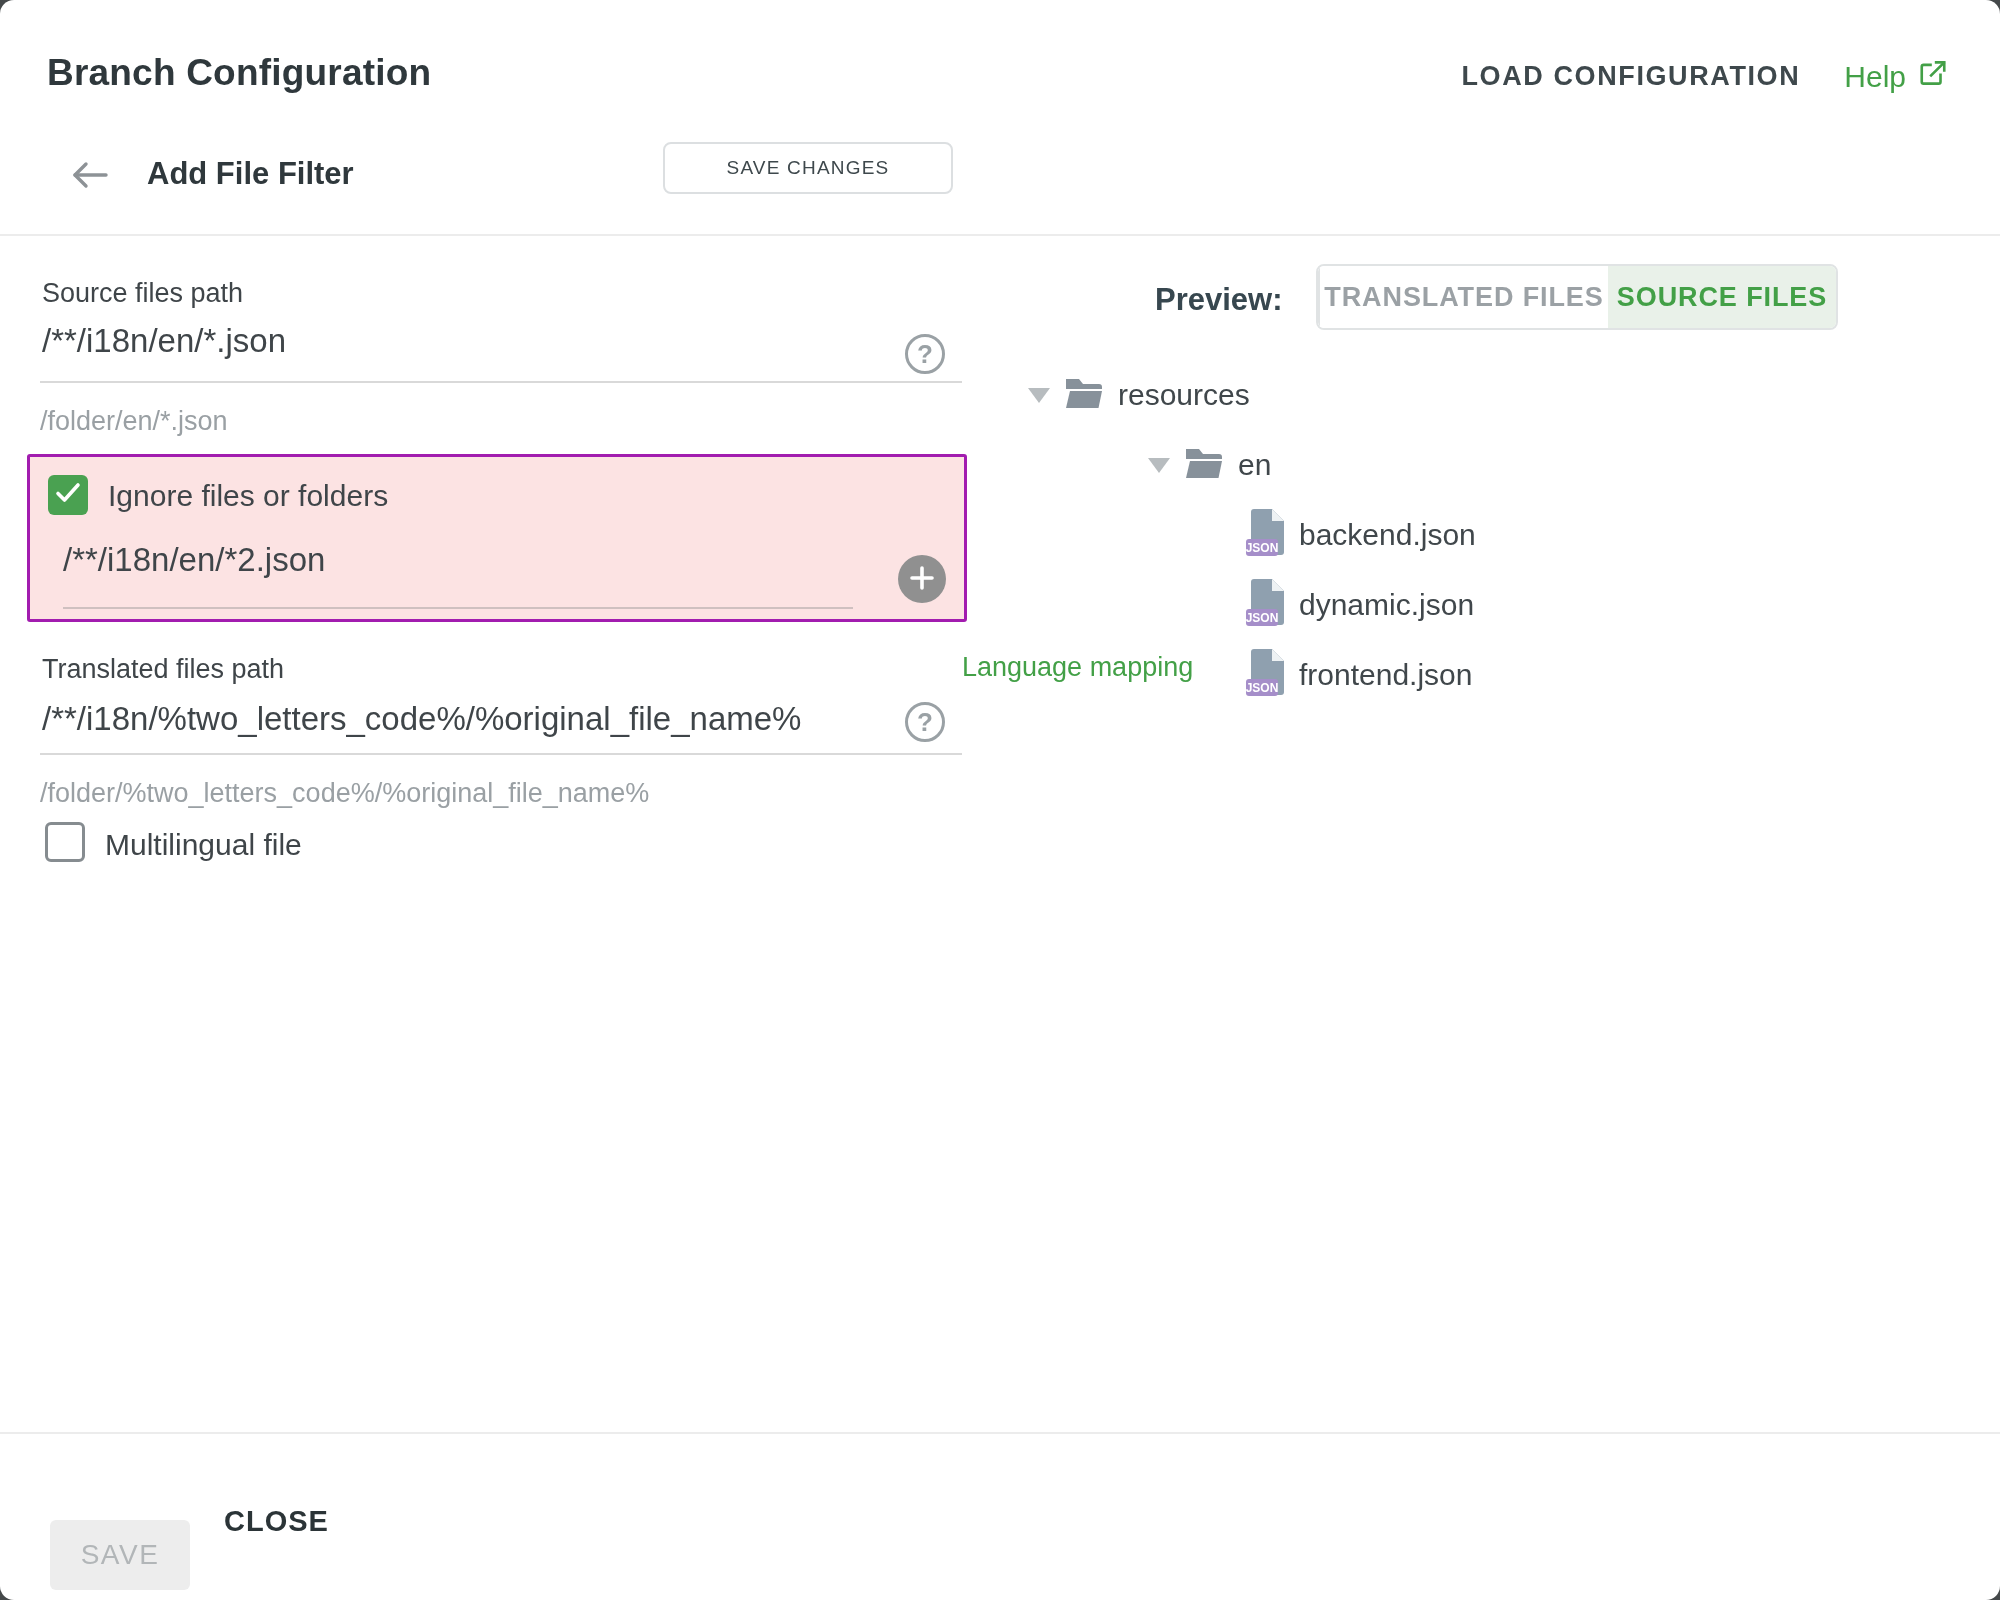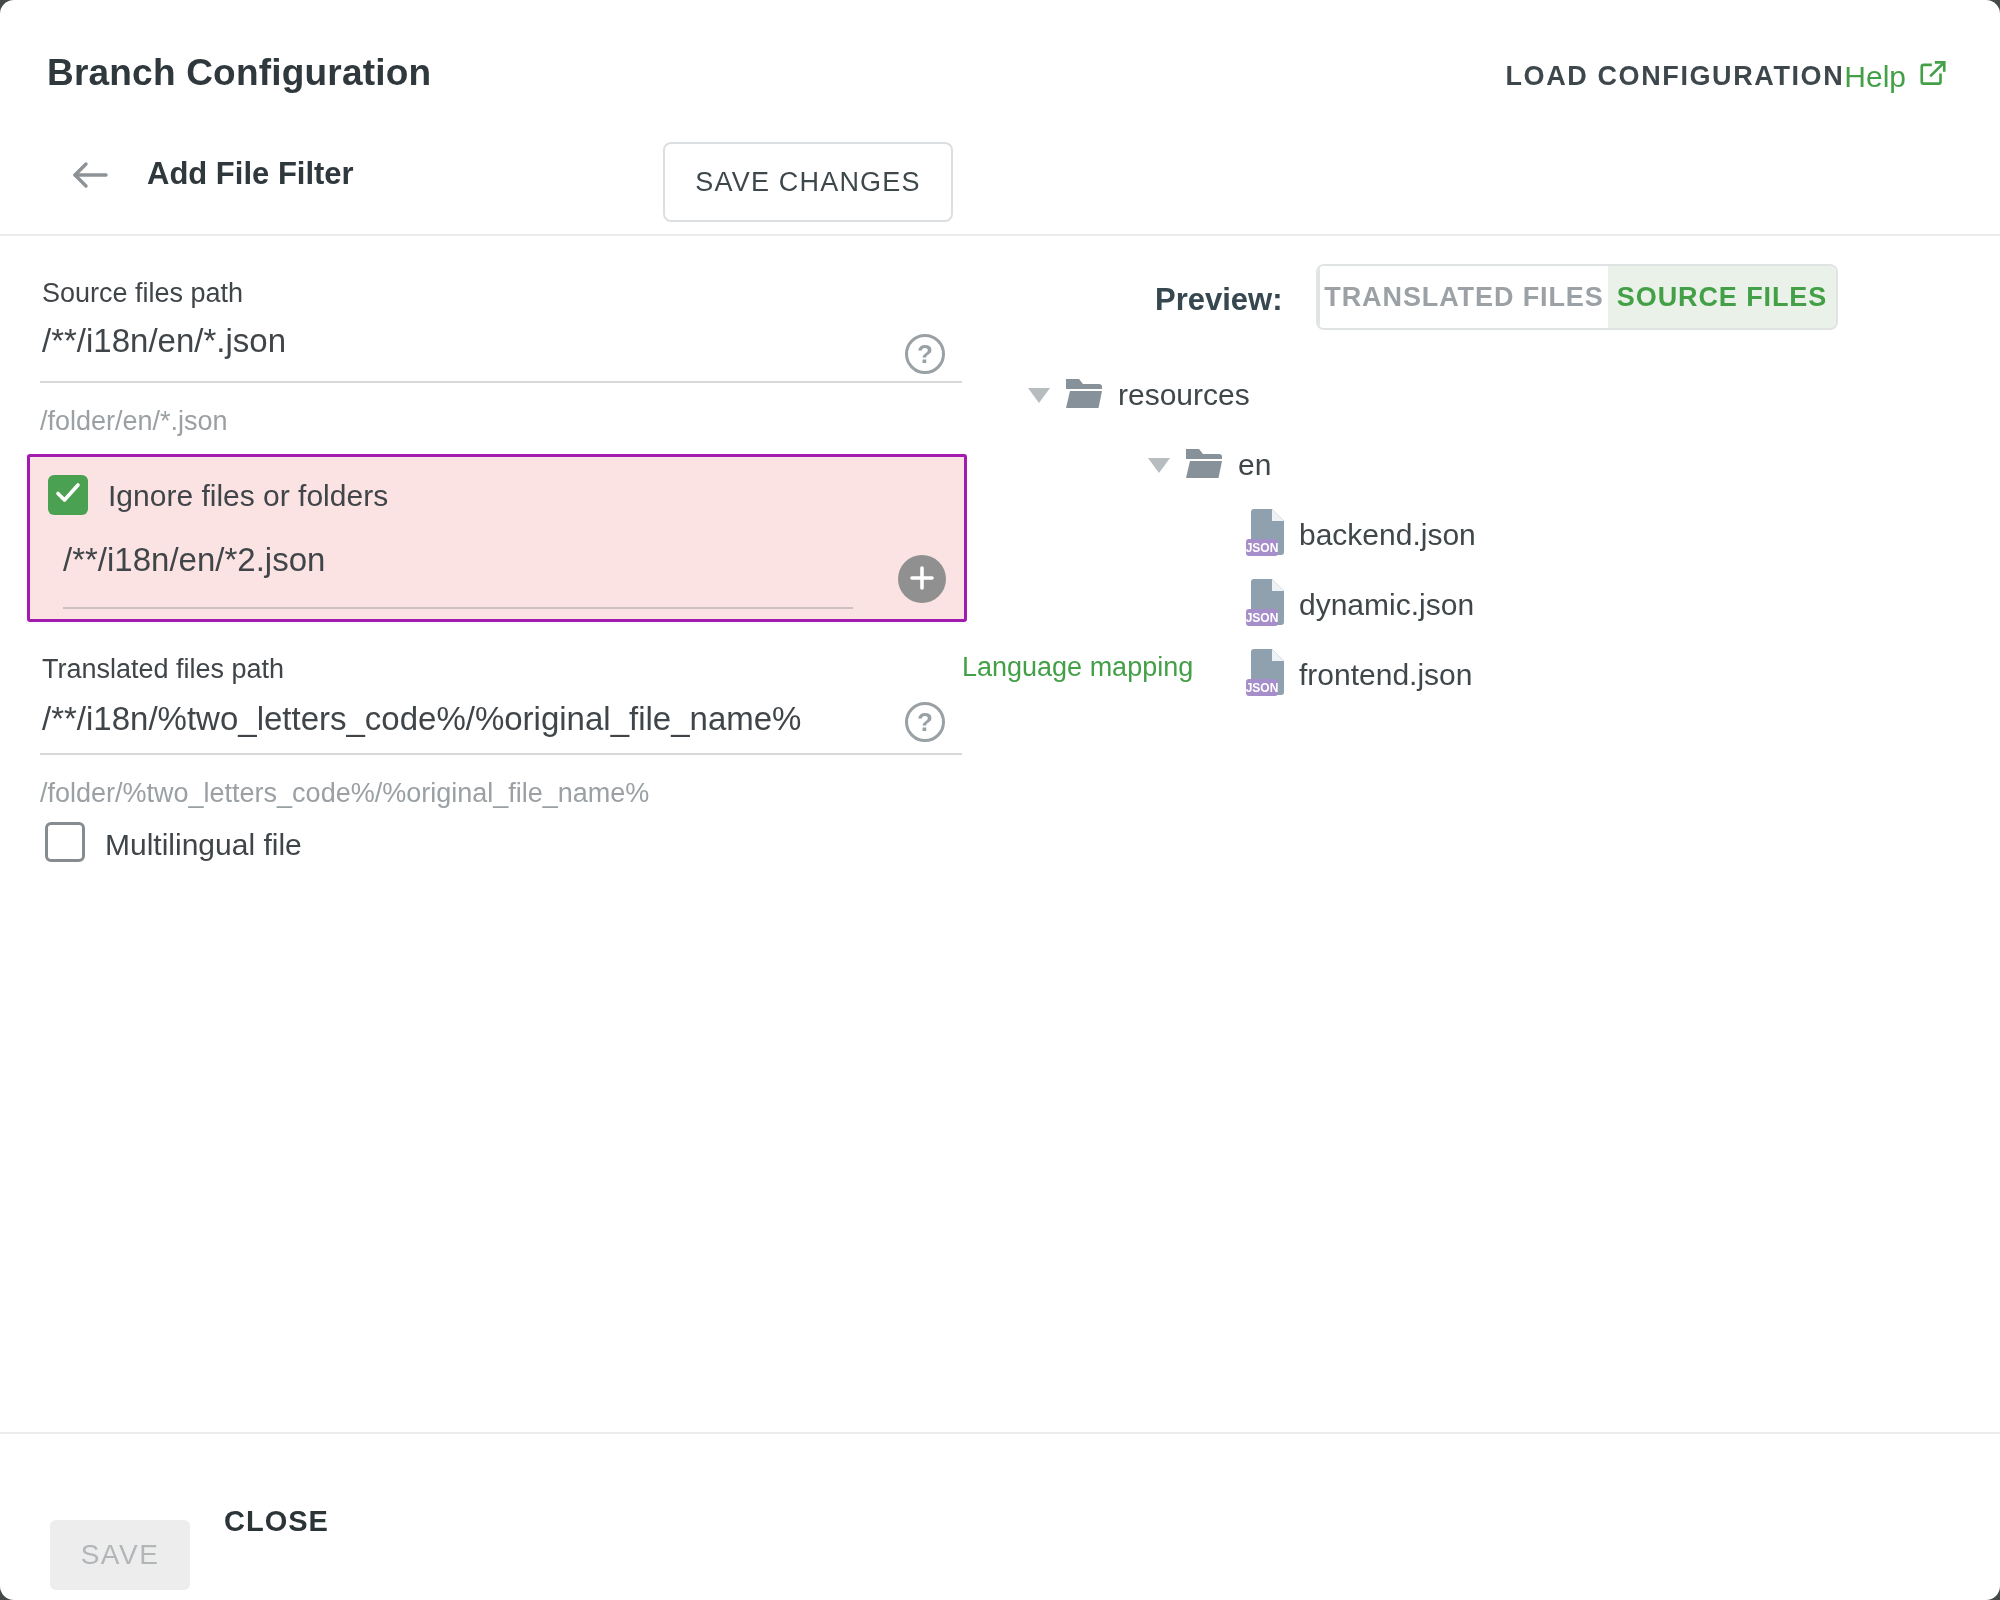--- a/index.html
+++ b/index.html
@@ -15,43 +15,43 @@
     border-radius:14px;
     overflow:hidden;
   }
   
   .page-title {
     position:absolute; left:47px; top:52px;
     font-size:37px; font-weight:700; color:#2f383c; letter-spacing:0.2px;
   }
   .header-actions {
     position:absolute; top:58px; right:52px;
-    display:flex; align-items:center; 
+    display:flex; align-items:center; gap:44px;
   }
   .load-config {
     font-size:27px; font-weight:700; letter-spacing:1.6px; color:#3e484c;
     cursor:pointer; background:none; border:none;
     font-family:inherit;
   }
   .help-link {
     display:flex; align-items:center; gap:12px;
     color:#43a047; font-size:30px; cursor:pointer; text-decoration:none;
   }
   .back-btn {
     position:absolute; left:70px; top:160px; width:40px; height:32px;
     background:none; border:none; cursor:pointer; padding:0;
   }
   .section-title {
     position:absolute; left:147px; top:156px;
     font-size:31px; font-weight:700; color:#2f383c;
   }
   .save-changes-btn {
-    position:absolute; left:663px; top:142px; width:290px; height:80px;
+    position:absolute; left:663px; top:142px; width:290px; height:52px;
     background:#fff; border:2px solid #dcdfe1; border-radius:8px;
-    font-size:27px; font-weight:500; letter-spacing:1.2px; color:#3e484c;
+    font-size:19px; font-weight:500; letter-spacing:1.2px; color:#3e484c;
     cursor:pointer; font-family:inherit;
   }
   .divider { position:absolute; left:0; width:2000px; height:2px; background:#ececec; }
   .divider.header-divider { top:234px; }
   .divider.footer-divider { top:1432px; }
 
   
   .field-label { position:absolute; font-size:27px; color:#3f4549; }
   .src-label { left:42px; top:278px; }
   .field-value { position:absolute; font-size:33px; color:#3f4549; }

